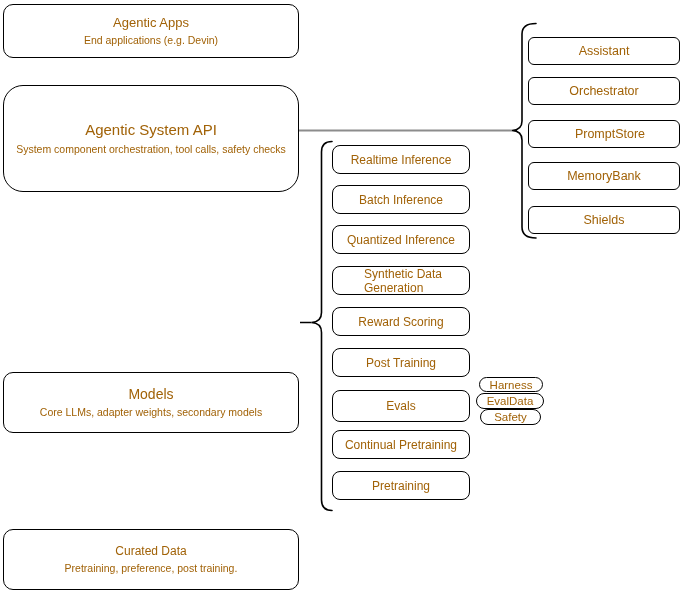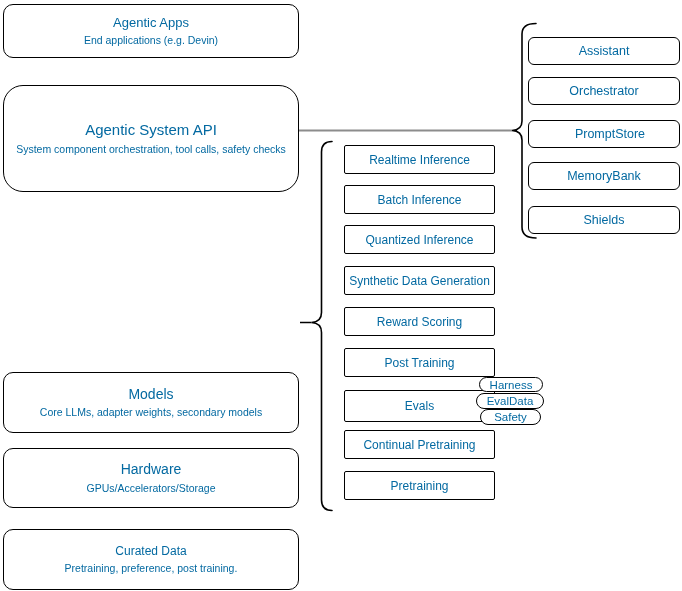--- a/index.html
+++ b/index.html
@@ -7,21 +7,21 @@
     padding: 0;
     background: #ffffff;
     font-family: "Liberation Sans", sans-serif;
   }
   .canvas {
     position: relative;
     width: 682px;
     height: 591px;
     background: #ffffff;
     overflow: hidden;
-    color: #0369a1;
+    color: #a16207;
   }
   .overlay {
     position: absolute;
     left: 0; top: 0;
     width: 682px; height: 591px;
     z-index: 1;
     pointer-events: none;
   }
   .bigbox {
     position: absolute;
@@ -35,25 +35,25 @@
     align-items: center;
     justify-content: center;
     text-align: center;
     gap: 4px;
     z-index: 2;
   }
   .bigbox .title { line-height: 1.1; }
   .bigbox .subtitle { font-size: 10.5px; line-height: 1.15; }
   .midbox {
     position: absolute;
-    left: 344px;
-    width: 151px;
+    left: 332px;
+    width: 138px;
     height: 29px;
     border: 1.4px solid #000000;
-    border-radius: 2px;
+    border-radius: 8px;
     background: #ffffff;
     box-sizing: border-box;
     display: flex;
     align-items: center;
     justify-content: center;
     font-size: 12px;
     z-index: 2;
   }
   .rightbox {
     position: absolute;
@@ -109,34 +109,30 @@
     <div class="title" style="font-size:15px;">Agentic System API</div>
     <div class="subtitle">System component orchestration, tool calls, safety checks</div>
   </div>
 
 
   <div class="bigbox" style="top:372px;height:61px;border-radius:10px;">
     <div class="title" style="font-size:14px;">Models</div>
     <div class="subtitle">Core LLMs, adapter weights, secondary models</div>
   </div>
 
-  <div class="bigbox" style="top:448px;height:60px;border-radius:10px;">
-    <div class="title" style="font-size:14px;">Hardware</div>
-    <div class="subtitle">GPUs/Accelerators/Storage</div>
-  </div>
 
   <div class="bigbox" style="top:529px;height:61px;border-radius:10px;">
     <div class="title" style="font-size:12px;">Curated Data</div>
     <div class="subtitle">Pretraining, preference, post training.</div>
   </div>
 
   <div class="midbox" style="top:145px;">Realtime Inference</div>
   <div class="midbox" style="top:185px;">Batch Inference</div>
   <div class="midbox" style="top:225px;">Quantized Inference</div>
-  <div class="midbox" style="top:266px;">Synthetic Data Generation</div>
+  <div class="midbox" style="top:266px;padding-left:31px;">Synthetic Data Generation</div>
   <div class="midbox" style="top:307px;">Reward Scoring</div>
   <div class="midbox" style="top:348px;">Post Training</div>
   <div class="midbox" style="top:430px;">Continual Pretraining</div>
   <div class="midbox" style="top:390px;height:32px;">Evals</div>
   <div class="midbox" style="top:471px;">Pretraining</div>
 
   <div class="pill" style="left:469px;top:377px;width:64px;height:15px;">Harness</div>
   <div class="pill" style="left:466px;top:393px;width:68px;height:16px;">EvalData</div>
   <div class="pill" style="left:470px;top:409px;width:61px;height:16px;">Safety</div>
 

